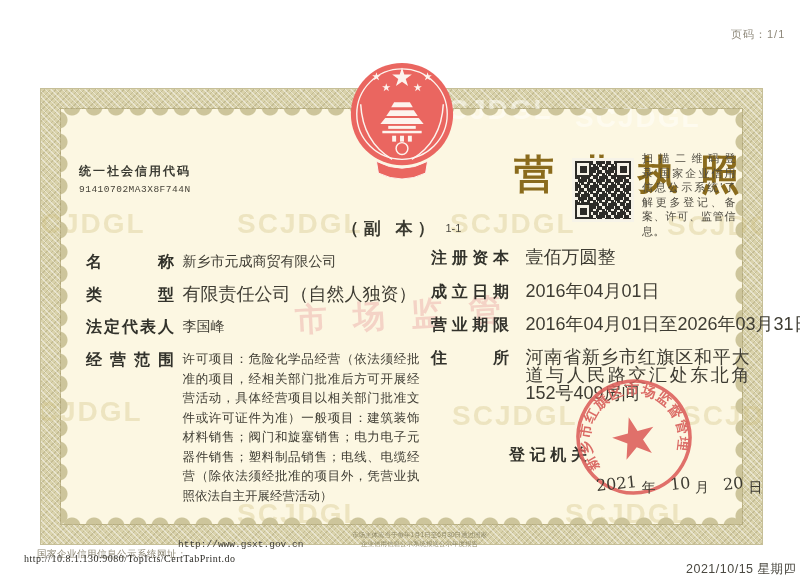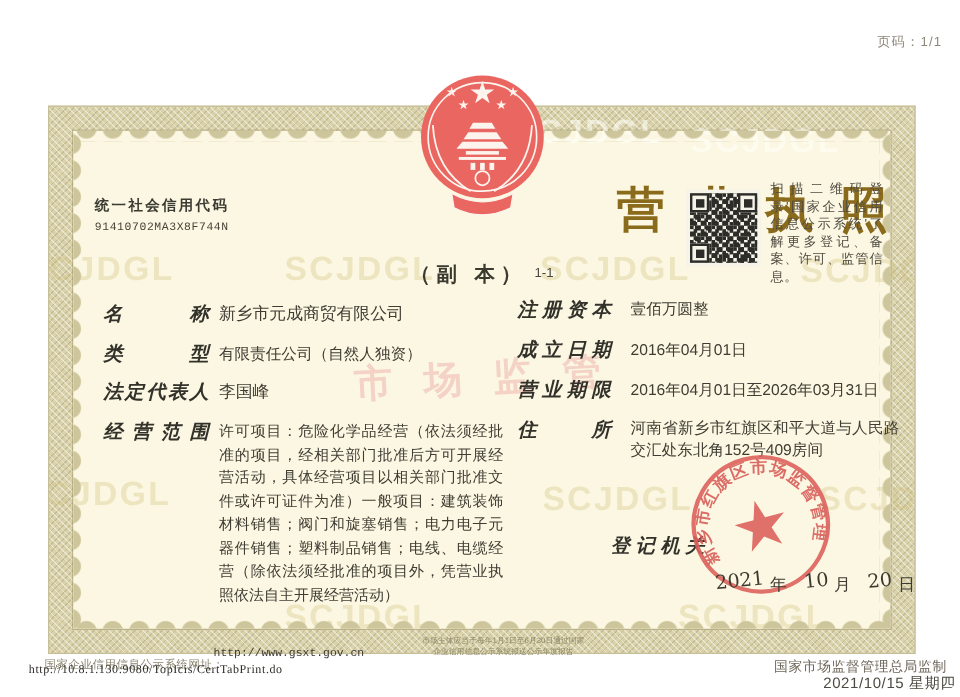--- a/index.html
+++ b/index.html
@@ -58,24 +58,24 @@
       repeating-conic-gradient(#2c2c28 0% 25%, #f6f3e8 25% 50%);
     background-size:9px 9px,6px 6px;}
   .finder{position:absolute;width:12px;height:12px;border:2.5px solid #2c2c28;background:#f6f3e8;}
   .finder::after{content:"";position:absolute;inset:2.5px;background:#2c2c28;}
   .f-tl{top:3px;left:3px}.f-tr{top:3px;right:3px}.f-bl{bottom:3px;left:3px}
   .qr-caption{left:601px;top:62px;width:94px;font-size:11px;line-height:14.5px;
               letter-spacing:.5px;color:#4e4b41;text-align:justify;}
 
   .frow{position:absolute;white-space:nowrap;}
   .flabel{display:inline-block;text-align:justify;text-align-last:justify;
-          font-weight:bold;font-size:16px;color:#32322b;vertical-align:top;font-style:italic;}
+          font-weight:bold;font-size:16px;color:#32322b;vertical-align:top;}
   .flabel.w88{width:88px;}
   .flabel.w78{width:78px;}
-  .fvalue{display:inline-block;font-size:13px;color:#3e3c33;vertical-align:top;margin-left:4px;
+  .fvalue{display:inline-block;font-size:18px;color:#3e3c33;vertical-align:top;margin-left:4px;
           line-height:19px;}
   .fvalue.wrap{white-space:normal;text-align:justify;}
   .name-val{font-size:14px;text-align:right;}
   .scope-val{width:237px;font-size:12.5px;line-height:19.5px;}
   .addr-val{width:224px;line-height:18px;margin-left:12px;}
   .rv{margin-left:12px;}
 
   .registrar{left:468px;top:356px;}
   .seal{left:532px;top:287px;opacity:.9;z-index:7;}
   .date-row{left:555px;top:388px;white-space:nowrap;color:#3c3a31;z-index:8;}
@@ -230,16 +230,15 @@
     </div>
   </div>
 
   <div class="abs notice">
     <div>市场主体应当于每年1月1日至6月30日通过国家</div>
     <div>企业信用信息公示系统报送公示年度报告</div>
   </div>
   <div class="abs f-left-label">国家企业信用信息公示系统网址：</div>
   <div class="abs f-gsxt">http://www.gsxt.gov.cn</div>
   <div class="abs f-print">http://10.8.1.130:9080/TopIcis/CertTabPrint.do</div>
-  <div class="abs f-producer">国家市场监督管理总局监制</div>
   <div class="abs f-date">2021/10/15 星期四</div>
 
 </div>
 
 </body></html>

